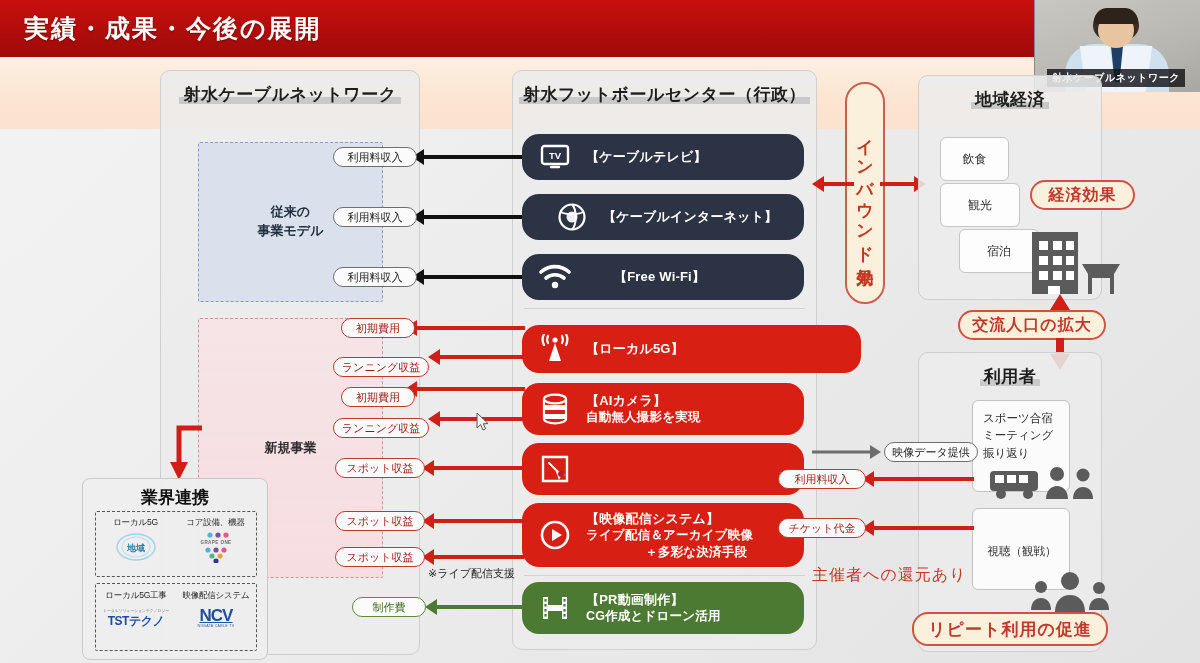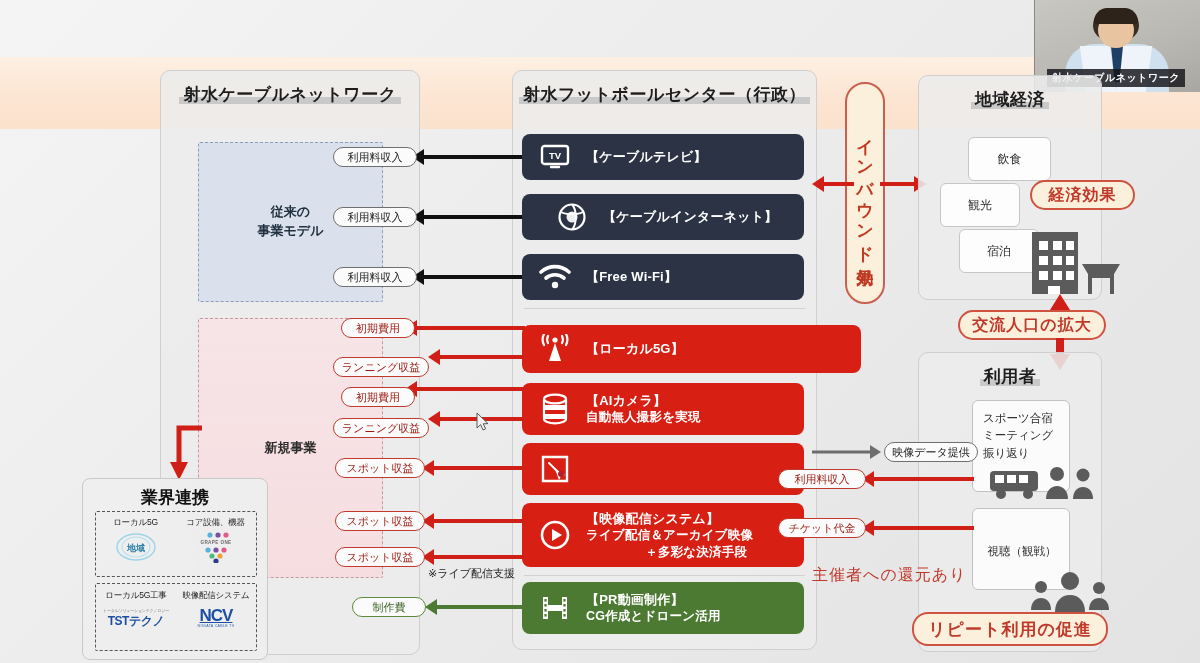--- a/index.html
+++ b/index.html
@@ -76,21 +76,21 @@
     position: absolute; border: 1px dashed #9aa3b5; border-radius: 2px;
     display: flex; align-items: center; justify-content: center;
   }
   .zone .zlabel { font-size: 13px; color: #22313f; text-align:center; line-height:1.45; font-weight:600;}
   #zone-legacy { background: rgba(207,218,238,.62); border-color:#8e9cbb; }
   #zone-new { background: linear-gradient(180deg, rgba(250,226,229,.75), rgba(250,214,219,.7)); border-color:#c09aa0; }
   #zone-new .zlabel { color:#2c2c2c; }
 
   
   .card {
-    position: absolute; border-radius: 8px; display: flex; align-items: center;
+    position: absolute; border-radius: 17px; display: flex; align-items: center;
     color: #fff; padding-left: 14px;
   }
   .card.dark  { background: #2b3344; }
   .card.red   { background: #d81f13; }
   .card.green { background: #4d7a32; }
   .card .ico { width: 38px; height: 38px; flex: 0 0 38px; margin-right: 12px; display:flex; align-items:center; justify-content:center;}
   .card .txt { font-size: 13px; font-weight: bold; line-height: 1.32; letter-spacing: .2px; }
   .card .txt .sub { font-weight: bold; font-size: 12.5px; display:block; }
 
   
@@ -167,20 +167,23 @@
   #cursor svg { display:block; }
 
   .divline { position:absolute; height:1px; background:#d2d2d2; }
 </style>
 </head>
 <body>
 
 <div id="stage">
 
   <div id="titlebar-fill"></div>
+  <div id="titlebar">
+    <div class="t">実績・成果・今後の展開</div>
+  </div>
 
   <div id="video">
     <div class="body"></div>
     <div class="shirtL"></div>
     <div class="shirtR"></div>
     <div class="tie"></div>
     <div class="head"></div>
     <div class="face"></div>
     <div class="hair"></div>
     <div class="cap">射水ケーブルネットワーク</div>
@@ -222,21 +225,21 @@
       <svg width="30" height="30" viewBox="0 0 30 30">
           <circle cx="15" cy="15" r="12.5" fill="none" stroke="#fff" stroke-width="2.2"></circle>
           <path d="M15 2.5c5 5 5 20 0 25" fill="none" stroke="#fff" stroke-width="2"></path>
           <path d="M4 10c5 3 17 3 22 0" fill="none" stroke="#fff" stroke-width="2"></path>
           <circle cx="15" cy="15" r="5.5" fill="#fff" opacity=".92"></circle>
         </svg>
     </div>
     <div class="txt">【ケーブルインターネット】</div>
   </div>
 
-  <div class="card dark" style="left:522px; top:254px; width:282px; height:46px;">
+  <div class="card dark" style="left:522px; top:254px; width:282px; height:46px;gap:28px;">
     <div class="ico">
       <svg width="32" height="26" viewBox="0 0 32 26">
           <path d="M2 8a21 21 0 0 1 28 0" fill="none" stroke="#fff" stroke-width="3.6" stroke-linecap="round"></path>
           <path d="M7 14a14 14 0 0 1 18 0" fill="none" stroke="#fff" stroke-width="3.6" stroke-linecap="round"></path>
           <circle cx="16" cy="21" r="3.2" fill="#fff"></circle>
         </svg>
     </div>
     <div class="txt">【Free Wi-Fi】</div>
   </div>
 
@@ -448,21 +451,21 @@
     <div class="head" style="left:0; border-right:12px solid #cf1f16;"></div>
   </div>
   <div class="arrow a-red" style="left:880px; top:184px; width:46px;">
     <div class="line" style="left:0; width:34px;"></div>
     <div class="head" style="left:34px; border-left:12px solid #cf1f16;"></div>
   </div>
 
   <div class="panel" id="panel-economy" style="left:918px; top:75px; width:184px; height:225px;">
     <div class="ptitle"><span class="hl">地域経済</span></div>
   </div>
-  <div class="minibox" style="left:940px; top:137px; width:83px; height:44px;margin-left:28px;">飲食</div>
+  <div class="minibox" style="left:940px; top:137px; width:69px; height:44px;">飲食</div>
   <div class="minibox" style="left:940px; top:183px; width:80px; height:44px;">観光</div>
   <div class="minibox" style="left:940px; top:229px; width:80px; height:44px;margin-left:19px;">宿泊</div>
 
   <svg style="position:absolute; left:1030px; top:228px; width:90px; height:70px;">
     <rect x="2" y="4" width="46" height="62" fill="#5b5b5b"></rect>
     <g fill="#fff">
       <rect x="9" y="13" width="9" height="9"></rect>
         <rect x="23" y="13" width="9" height="9"></rect>
         <rect x="36" y="13" width="8" height="9"></rect>
       <rect x="9" y="28" width="9" height="9"></rect>

